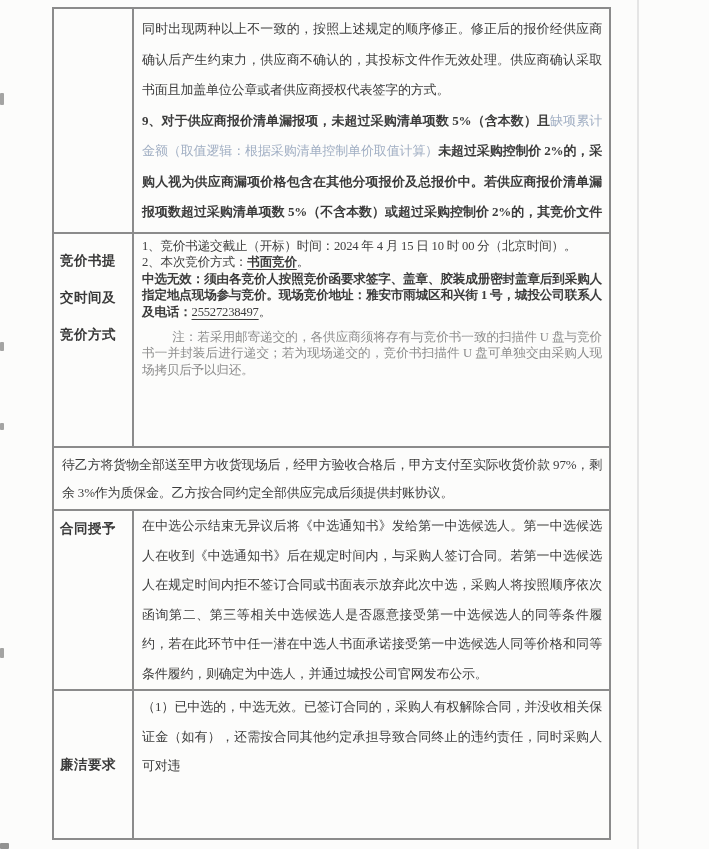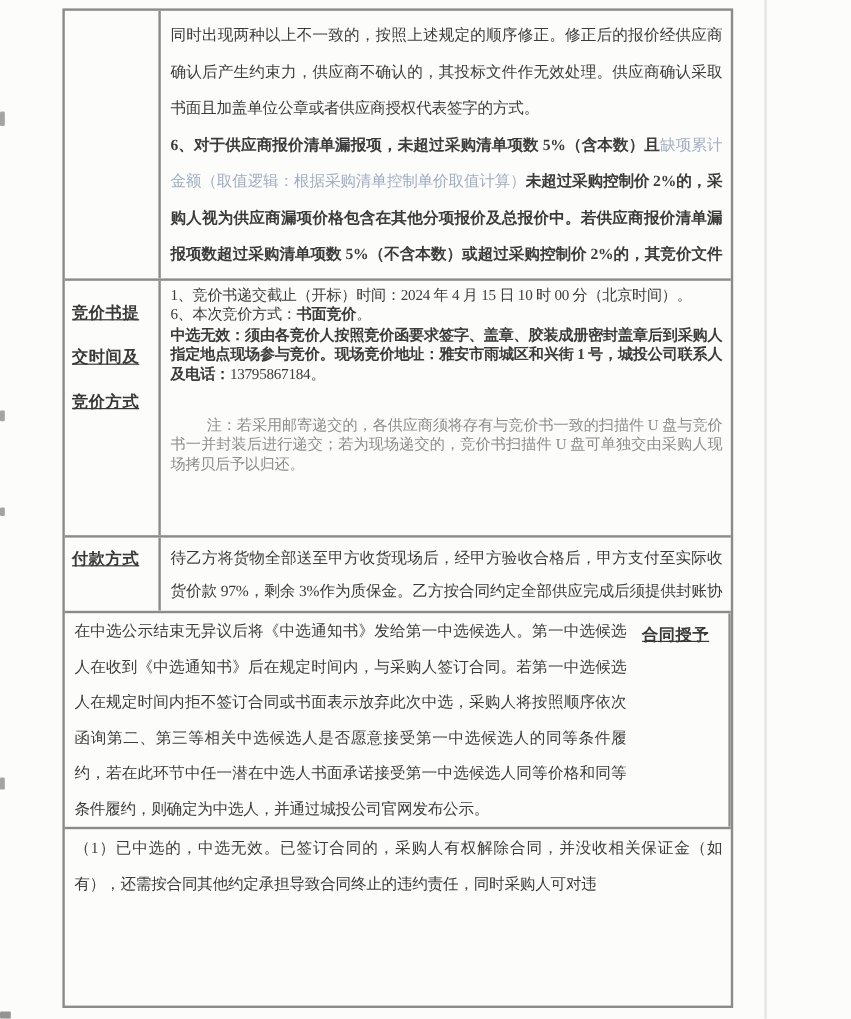--- a/index.html
+++ b/index.html
@@ -27,42 +27,42 @@
   .r1{height:223px}
   .r2{height:214px}
   .r3{height:63px}
   .r4{height:180px}
   .r5{flex:1}
   .lab{
     flex:0 0 80px;width:80px;box-sizing:border-box;
     border-right:2px solid var(--border);
     font-family:"Liberation Sans","DejaVu Sans",sans-serif;
     font-weight:700;font-size:13.5px;letter-spacing:.5px;
-    padding:8px 4px 0 6px;line-height:37px;color:#393939;text-decoration:underline;
+    padding:8px 4px 0 6px;line-height:37px;color:#393939;
   }
   .r3 .lab,.r4 .lab{line-height:20px}
   .r5 .lab{display:flex;align-items:center;line-height:20px;padding-top:0}
   .con{
     flex:1;box-sizing:border-box;min-width:0;
     padding:5px 7px 0 8px;
     text-align:justify;
   }
   .para{margin:0;font-size:13px;letter-spacing:-.2px;color:var(--ink)}
   .r1 .para{line-height:30.5px}
   .r2 .para{font-size:12.6px;line-height:16.4px;letter-spacing:-.2px}
   .r2 .con{padding-top:4px}
-  .r2 .note{margin-top:26px;text-indent:2.4em;color:var(--muted)}
+  .r2 .note{margin-top:9px;text-indent:2.4em;color:var(--muted)}
   .r3 .con{padding-top:3px}
   .r3 .para{line-height:28px}
   .r4 .con{padding-top:0}
   .r4 .para{line-height:29.5px}
   .r5 .con{padding-top:1px}
   .r5 .para{line-height:29.5px}
   .b{font-weight:700}
-  .u{text-underline-offset:3px}
+  .u{text-decoration:underline;text-underline-offset:3px}
   .c-highlight{color:var(--highlight);font-weight:400}
   
   .scan-line{position:absolute;left:637px;top:0;width:2px;height:849px;background:rgba(150,150,150,.22);pointer-events:none}
   .smudge{position:absolute;left:0;width:4px;background:#4c4c4c;opacity:.5;border-radius:1px}
   .s1{top:93px;height:12px}
   .s2{top:342px;height:9px}
   .s3{top:423px;height:7px}
   .s4{top:648px;height:10px}
   .s5{top:843px;height:6px;width:9px;opacity:.6}
 </style>
@@ -70,55 +70,55 @@
 <body>
 
 <div class="page">
 
   <div class="doc-table">
 
     <div class="t-row r1">
       <div class="cell lab"></div>
       <div class="cell con">
         <p class="para"><span>同时出现两种以上不一致的，按照上述规定的顺序修正。修正后的报价经供应商确认后产生约束力，供应商不确认的，其投标文件作无效处理。供应商确认采取书面且加盖单位公章或者供应商授权代表签字的方式。</span></p>
-        <p class="para"><span class="b">6、对于供应商报价清单漏报项，未超过采购清单项数 5%（含本数）且</span><span class="c-highlight">缺项累计金额（取值逻辑：根据采购清单控制单价取值计算）</span><span class="b">未超过采购控制价 2%的，采购人视为供应商漏项价格包含在其他分项报价及总报价中。若供应商报价清单漏报项数超过采购清单项数 5%（不含本数）或超过采购控制价 2%的，其竞价文件无效。</span></p>
+        <p class="para"><span class="b">9、对于供应商报价清单漏报项，未超过采购清单项数 5%（含本数）且</span><span class="c-highlight">缺项累计金额（取值逻辑：根据采购清单控制单价取值计算）</span><span class="b">未超过采购控制价 2%的，采购人视为供应商漏项价格包含在其他分项报价及总报价中。若供应商报价清单漏报项数超过采购清单项数 5%（不含本数）或超过采购控制价 2%的，其竞价文件无效。</span></p>
       </div>
     </div>
 
     <div class="t-row r2">
       <div class="cell lab">
         <span>竞价书提交时间及竞价方式</span>
       </div>
       <div class="cell con">
         <p class="para"><span>1、竞价书递交截止（开标）时间：2024 年 4 月 15 日 10 时 00 分（北京时间）。</span></p>
-        <p class="para"><span>6、本次竞价方式：</span><span class="b u">书面竞价</span><span>。</span></p>
-        <p class="para"><span class="b">中选无效：</span><span class="b">须由各竞价人按照竞价函要求签字、盖章、胶装成册密封盖章后到采购人指定地点现场参与竞价。现场竞价地址：雅安市雨城区和兴街 1 号，城投公司联系人及电话：</span><span class="u">13795867184</span><span>。</span></p>
+        <p class="para"><span>2、本次竞价方式：</span><span class="b u">书面竞价</span><span>。</span></p>
+        <p class="para"><span class="b">中选无效：</span><span class="b">须由各竞价人按照竞价函要求签字、盖章、胶装成册密封盖章后到采购人指定地点现场参与竞价。现场竞价地址：雅安市雨城区和兴街 1 号，城投公司联系人及电话：</span><span class="u">25527238497</span><span>。</span></p>
         <p class="para note"><span>注：若采用邮寄递交的，各供应商须将存有与竞价书一致的扫描件 U 盘与竞价书一并封装后进行递交；若为现场递交的，竞价书扫描件 U 盘可单独交由采购人现场拷贝后予以归还。</span></p>
       </div>
     </div>
 
     <div class="t-row r3">
-      <div class="cell lab">
-        <span>付款方式</span>
-      </div>
       <div class="cell con">
         <p class="para"><span>待乙方将货物全部送至甲方收货现场后，经甲方验收合格后，甲方支付至实际收货价款 97%，剩余 3%作为质保金。乙方按合同约定全部供应完成后须提供封账协议。</span></p>
       </div>
     </div>
 
     <div class="t-row r4">
+      <div class="cell lab">
+        <span>合同授予</span>
+      </div>
       <div class="cell con">
         <p class="para"><span>在中选公示结束无异议后将《中选通知书》发给第一中选候选人。第一中选候选人在收到《中选通知书》后在规定时间内，与采购人签订合同。若第一中选候选人在规定时间内拒不签订合同或书面表示放弃此次中选，采购人将按照顺序依次函询第二、第三等相关中选候选人是否愿意接受第一中选候选人的同等条件履约，若在此环节中任一潜在中选人书面承诺接受第一中选候选人同等价格和同等条件履约，则确定为中选人，并通过城投公司官网发布公示。</span></p>
-      </div>
-      <div class="cell lab">
-        <span>合同授予</span>
       </div>
     </div>
 
     <div class="t-row r5">
+      <div class="cell lab">
+        <span>廉洁要求</span>
+      </div>
       <div class="cell con">
         <p class="para"><span>（1）已中选的，中选无效。已签订合同的，采购人有权解除合同，并没收相关保证金（如有），还需按合同其他约定承担导致合同终止的违约责任，同时采购人可对违</span></p>
       </div>
     </div>
 
   </div>
 
   <div class="scan-line"></div>
   <div class="smudge s1"></div>
   <div class="smudge s2"></div>

